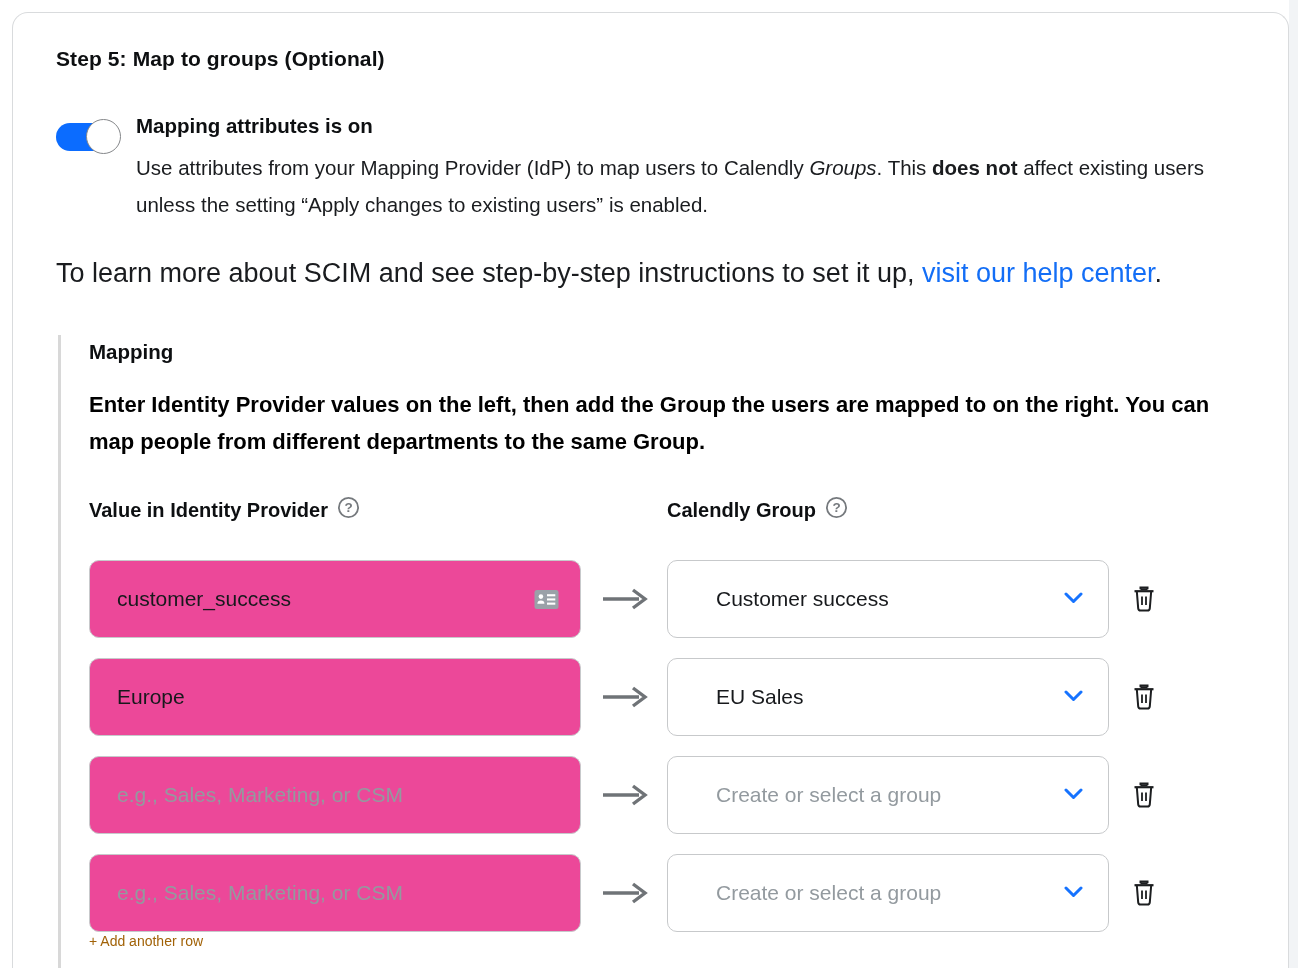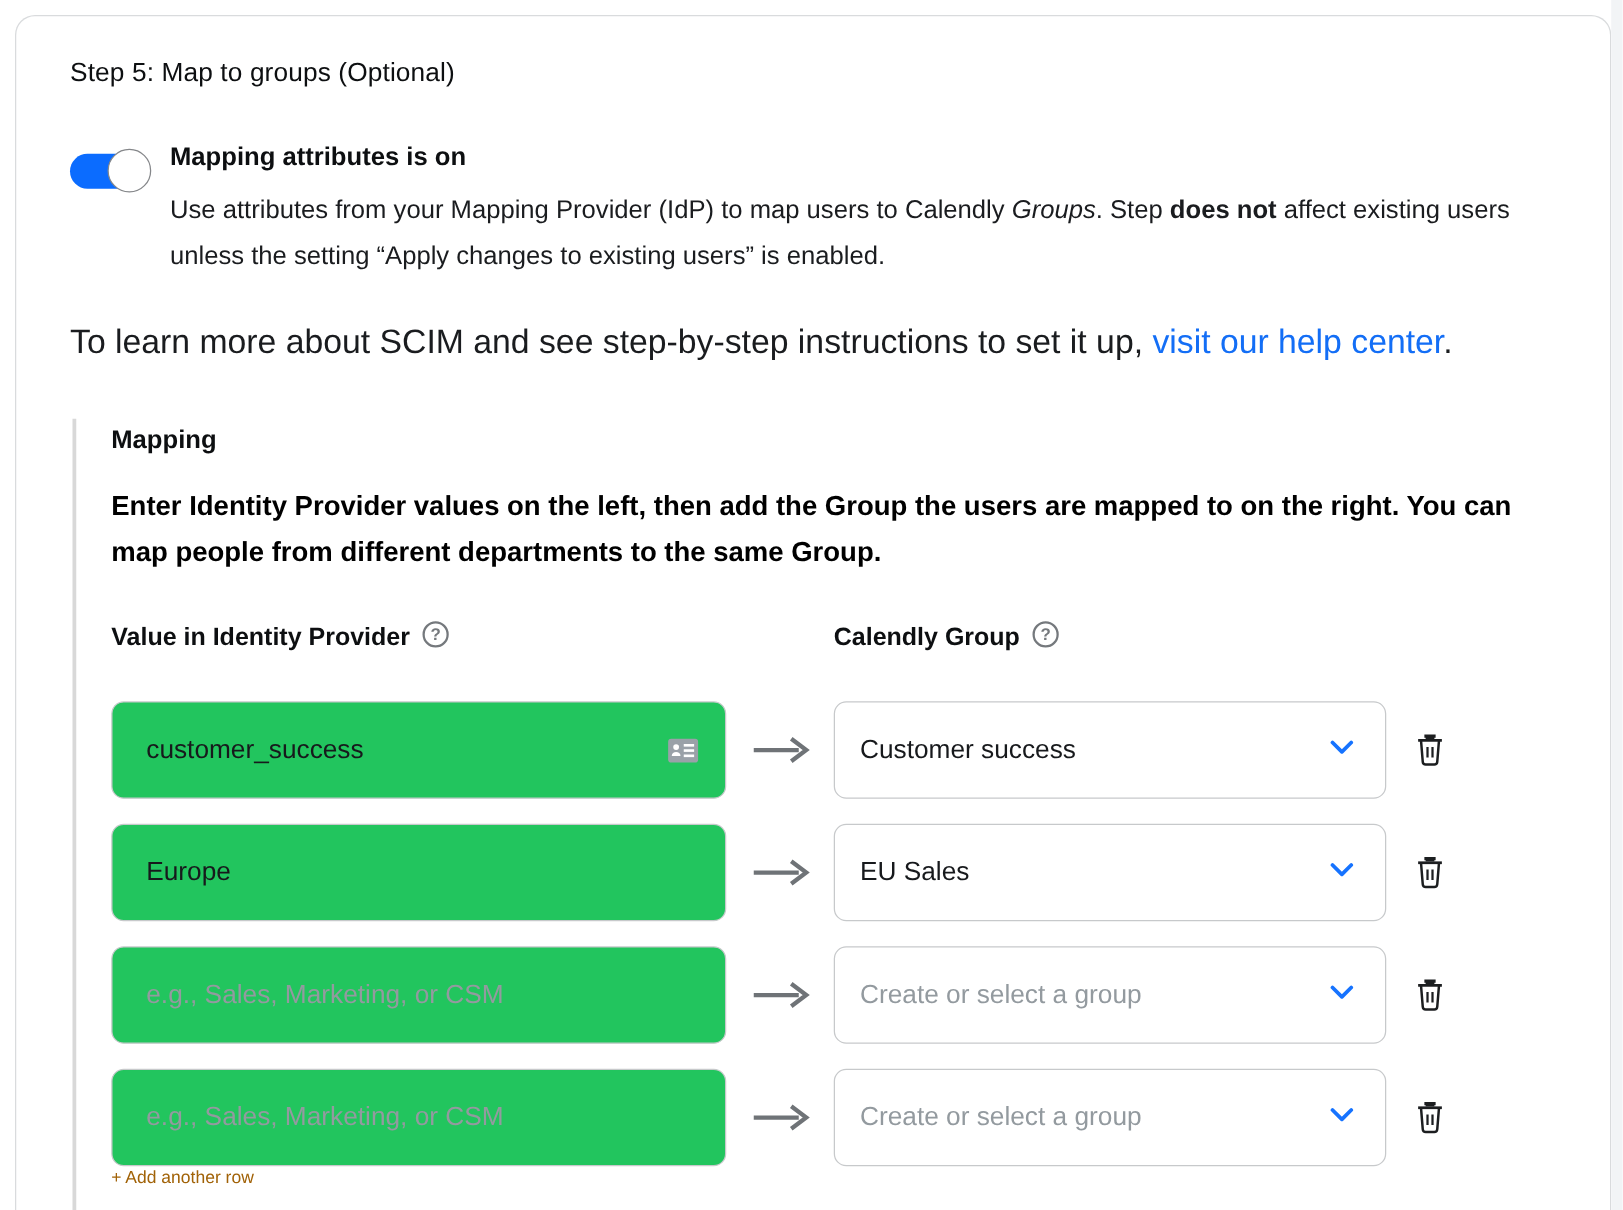--- a/index.html
+++ b/index.html
@@ -15,21 +15,21 @@
   }
   .card {
     position: absolute; left: 12px; top: 12px; width: 1277px; height: 970px;
     background: #ffffff;
     border: 1px solid #d9dbdd;
     border-bottom: none;
     border-radius: 16px 16px 0 0;
     padding: 34px 45px 0 43px;
   }
   h1.step-title {
-    font-size: 21px; font-weight: normal; color: #0d0f11;
+    font-size: 21px; font-weight: bold; color: #0d0f11;
     letter-spacing: 0.1px;
   }
   
   .toggle-row { display: flex; margin-top: 41px; }
   .toggle {
     position: relative; width: 62px; height: 28px; flex: 0 0 62px;
     background: #0b6cff; border-radius: 14px; margin-top: 11px;
     cursor: pointer; border: none;
   }
   .toggle .knob {
@@ -68,29 +68,29 @@
     display: flex; align-items: center; gap: 9px;
     margin-bottom: 16px;
   }
   .help-icon { flex: 0 0 auto; display: inline-block; }
   .cell-input { position: relative; height: 78px; }
   .idp-input {
     width: 100%; height: 78px;
     border: 1px solid #c7c9cb; border-radius: 10px;
     padding: 0 64px 0 27px;
     font-size: 21px; font-family: inherit; color: #17191c;
-    background: #22c55e; outline: none;
+    background: #ec4899; outline: none;
   }
   .idp-input::placeholder { color: #939a9f; opacity: 1; }
   .input-icon { position: absolute; right: 22px; top: 29px; }
   .cell-arrow { display: flex; justify-content: center; align-items: center; }
   .select {
     height: 78px; border: 1px solid #c7c9cb; border-radius: 10px;
     display: flex; align-items: center; justify-content: space-between;
-    padding: 0 25px 0 20px; cursor: pointer; background: #fff;
+    padding: 0 25px 0 48px; cursor: pointer; background: #fff;
   }
   .select-text { font-size: 21px; color: #17191c; }
   .select-text.placeholder { color: #939a9f; }
   .cell-trash { display: flex; align-items: center; padding-left: 21px; }
   .trash-btn {
     background: none; border: none; cursor: pointer; padding: 2px;
     display: flex; align-items: center;
   }
   .add-row {
     display: inline-block; 
@@ -105,21 +105,21 @@
 <div class="card">
 
   <h1 class="step-title">Step 5: Map to groups (Optional)</h1>
 
   <div class="toggle-row">
     <div class="toggle" role="switch" aria-checked="true">
       <div class="knob"></div>
     </div>
     <div class="toggle-text">
       <div class="toggle-label">Mapping attributes is on</div>
-      <p class="toggle-desc"><span>Use attributes from your Mapping Provider (IdP) to map users to Calendly </span><i>Groups</i><span>. Step </span><b>does not</b><span> affect existing users unless the setting “Apply changes to existing users” is enabled.</span></p>
+      <p class="toggle-desc"><span>Use attributes from your Mapping Provider (IdP) to map users to Calendly </span><i>Groups</i><span>. This </span><b>does not</b><span> affect existing users unless the setting “Apply changes to existing users” is enabled.</span></p>
     </div>
   </div>
 
   <p class="learn"><span>To learn more about SCIM and see step-by-step instructions to set it up, </span><a class="link" href="#">visit our help center</a><span>.</span></p>
 
   <section class="mapping">
     <h2 class="mapping-title">Mapping</h2>
     <p class="map-desc">Enter Identity Provider values on the left, then add the Group the users are mapped to on the right. You can map people from different departments to the same Group.</p>
 
     <div class="grid">

